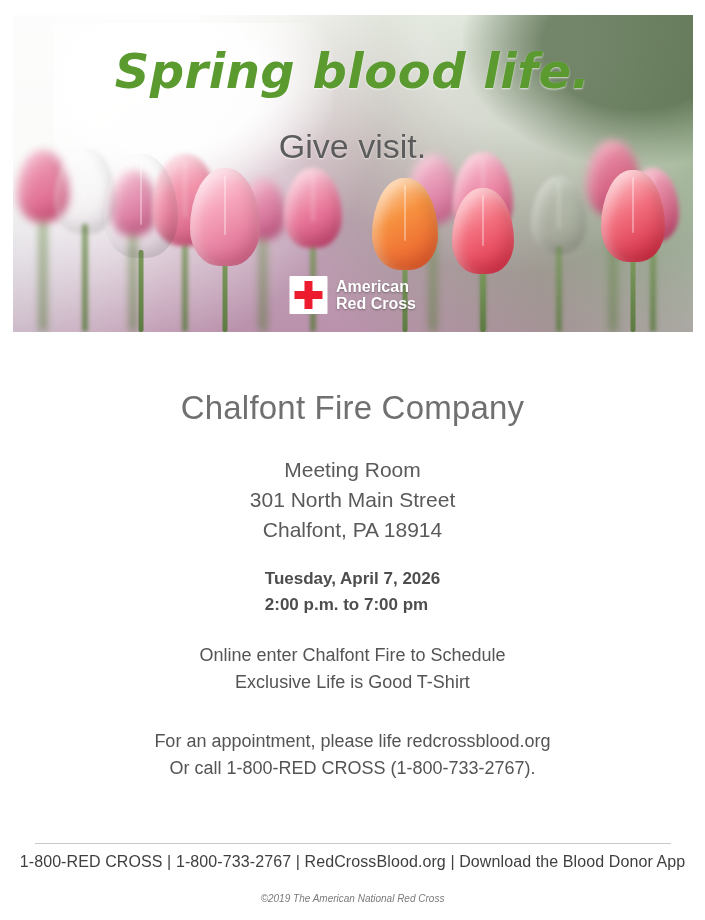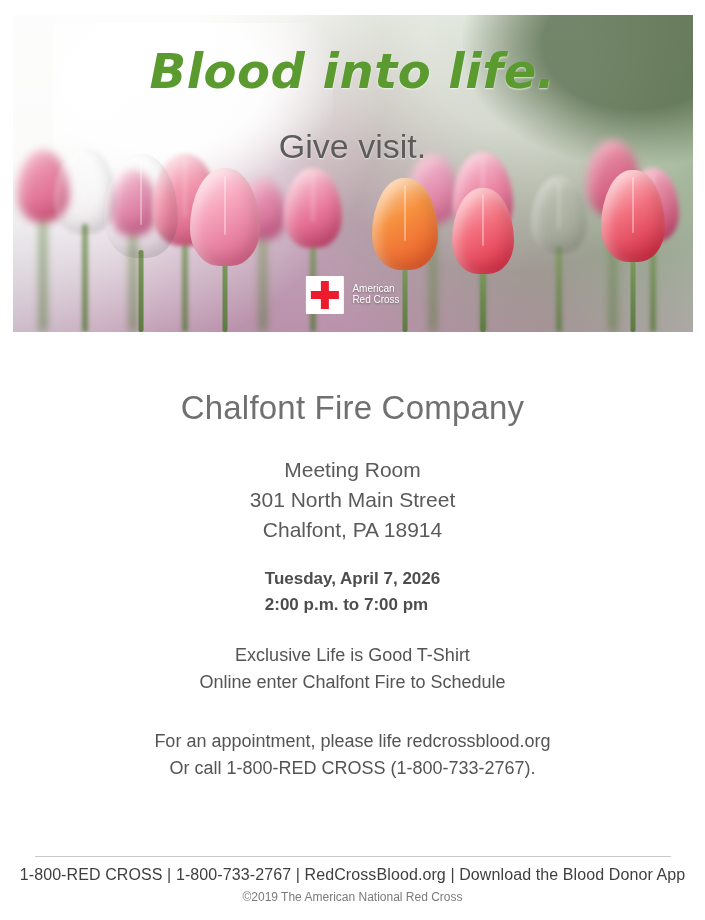--- a/index.html
+++ b/index.html
@@ -146,22 +146,22 @@
     background: #ed1b2e;
   }
   .logo .cross-box:before {
     left: 15px; top: 5px; width: 8px; height: 28px;
   }
   .logo .cross-box:after {
     left: 5px; top: 15px; width: 28px; height: 8px;
   }
   .logo .logo-text {
     line-height: 1.08;
-    font-weight: normal;
-    font-size: 10px;
+    font-weight: bold;
+    font-size: 16px;
     color: #ffffff;
     text-shadow: 0 1px 2px rgba(0,0,0,0.35);
   }
 
   
   .org-title {
     margin-top: 57px;
     font-size: 33px;
     color: #707070;
     font-weight: 400;
@@ -210,23 +210,24 @@
     height: 1px;
     background: #c9c9c9;
     margin: 0 auto 9px auto;
   }
   .footer .footer-line {
     font-size: 16px;
     color: #3f3f3f;
     letter-spacing: 0.1px;
   }
   .footer .copyright {
-    margin-top: 6px;
-    font-size: 12px;
+    margin-top: 22px;
+    font-size: 10px;
     color: #7a7a7a;
+    font-style: italic;
   }
 </style>
 </head>
 <body>
 
 <div class="flyer">
 
   <div class="hero">
     <div class="bg-blur"></div>
     <div class="light-bloom"></div>
@@ -317,21 +318,21 @@
         </div>
       </div>
       <div class="tulip" style="left:620px;">
         <div class="stem" style="height:78px;"></div>
         <div class="bloom" style="width:64px;height:92px;bottom:70px;background:linear-gradient(150deg,#ffd2d6 4%,#f2707f 45%,#cf2039 100%);">
           <div class="petal-split"></div>
         </div>
       </div>
     </div>
 
-    <div class="hero-headline">Blood into life.</div>
+    <div class="hero-headline">Spring blood life.</div>
     <div class="hero-sub">Give visit.</div>
 
     <div class="logo">
       <div class="cross-box"></div>
       <div class="logo-text">
         <div>American</div>
         <div>Red Cross</div>
       </div>
     </div>
   </div>
@@ -343,22 +344,22 @@
     <div>301 North Main Street</div>
     <div>Chalfont, PA  18914</div>
   </div>
 
   <div class="when-block">
     <div>Tuesday, April 7, 2026</div>
     <div>2:00 p.m. to 7:00 pm</div>
   </div>
 
   <div class="promo-block">
+    <div>Online enter Chalfont Fire to Schedule</div>
     <div>Exclusive Life is Good T-Shirt</div>
-    <div>Online enter Chalfont Fire to Schedule</div>
   </div>
 
   <div class="appt-block">
     <div>For an appointment, please life redcrossblood.org</div>
     <div>Or call 1-800-RED CROSS (1-800-733-2767).</div>
   </div>
 
   <div class="footer">
     <div class="rule"></div>
     <div class="footer-line">1-800-RED CROSS | 1-800-733-2767 | RedCrossBlood.org | Download the Blood Donor App</div>

